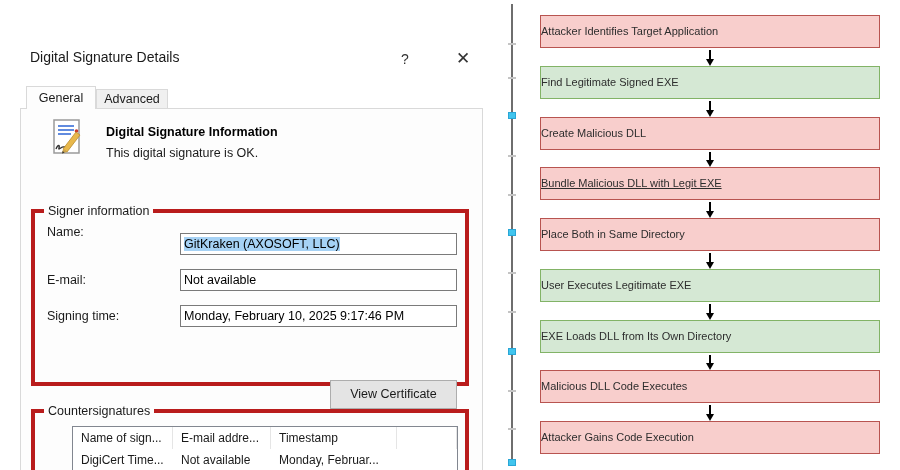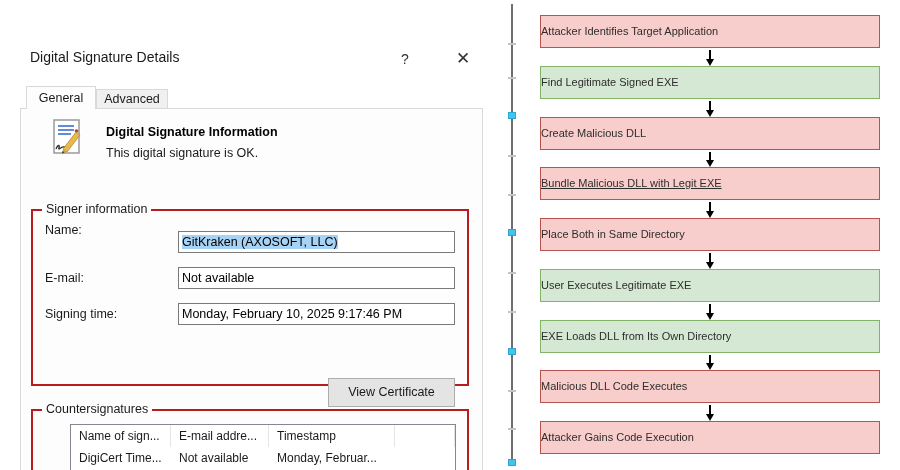--- a/index.html
+++ b/index.html
@@ -21,21 +21,21 @@
                 border:1px solid #d9d9d9; border-bottom:none; line-height:22px; z-index:3; }
   .tab.inactive { left:96px; top:45px; width:72px; height:20px; background:#f0f0f0;
                   border:1px solid #d9d9d9; border-bottom:none; line-height:19px; z-index:1; }
   .tab-page { position:absolute; left:20px; top:64px; width:463px; height:406px;
               background:#fdfdfd; border:1px solid #d9d9d9; z-index:2; }
 
   .sig-icon { position:absolute; left:28px; top:9px; width:38px; height:38px; }
   .hdr-title { position:absolute; left:85px; top:16px; font-size:12.5px; font-weight:bold; color:#000; }
   .hdr-sub   { position:absolute; left:85px; top:37px; font-size:12.5px; color:#1a1a1a; }
 
-  .groupbox { position:absolute; border:2px solid #b91c1c; background:transparent; }
+  .groupbox { position:absolute; border:4px solid #b91c1c; background:transparent; }
   .gb-signer { left:10px; top:100px; width:438px; height:177px; }
   .gb-counter { left:10px; top:300px; width:438px; height:120px; }
   .gb-legend { position:absolute; left:9px; top:-9px; background:#fdfdfd; padding:0 4px;
                font-size:12.5px; color:#1a1a1a; }
 
   .fld-label { position:absolute; left:12px; font-size:12.5px; color:#1a1a1a; }
   .fld-input { position:absolute; left:145px; width:277px; height:22px; background:#ffffff;
                border:1px solid #7a7a7a; font-size:12.5px; color:#000; line-height:20px;
                padding-left:3px; white-space:nowrap; overflow:hidden; }
   .sel-text { background:#a6d2f5; }

